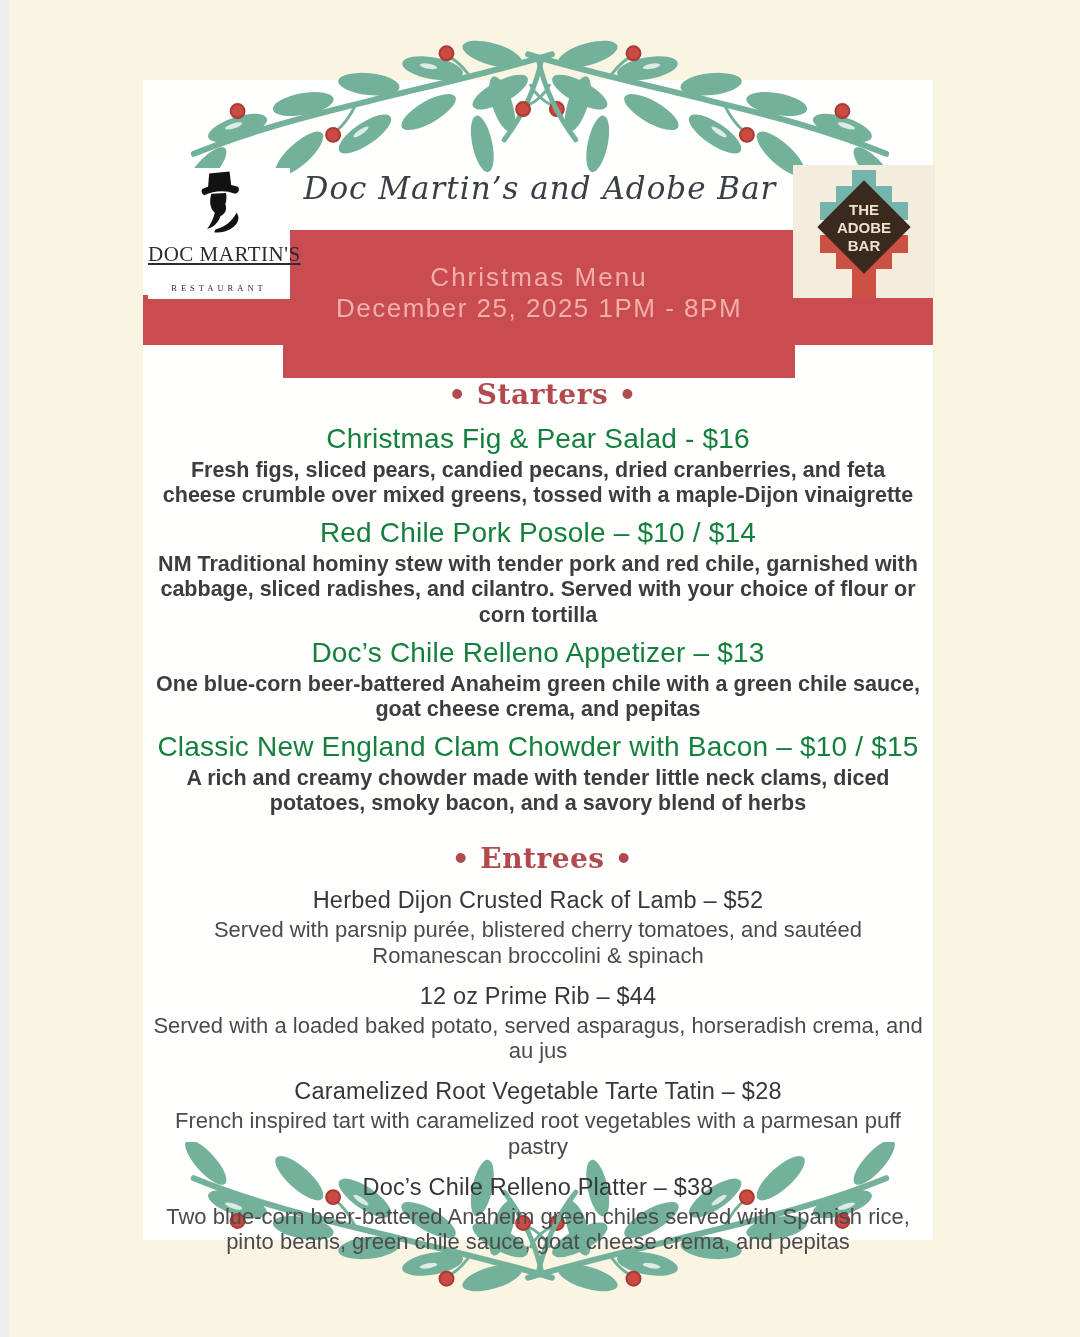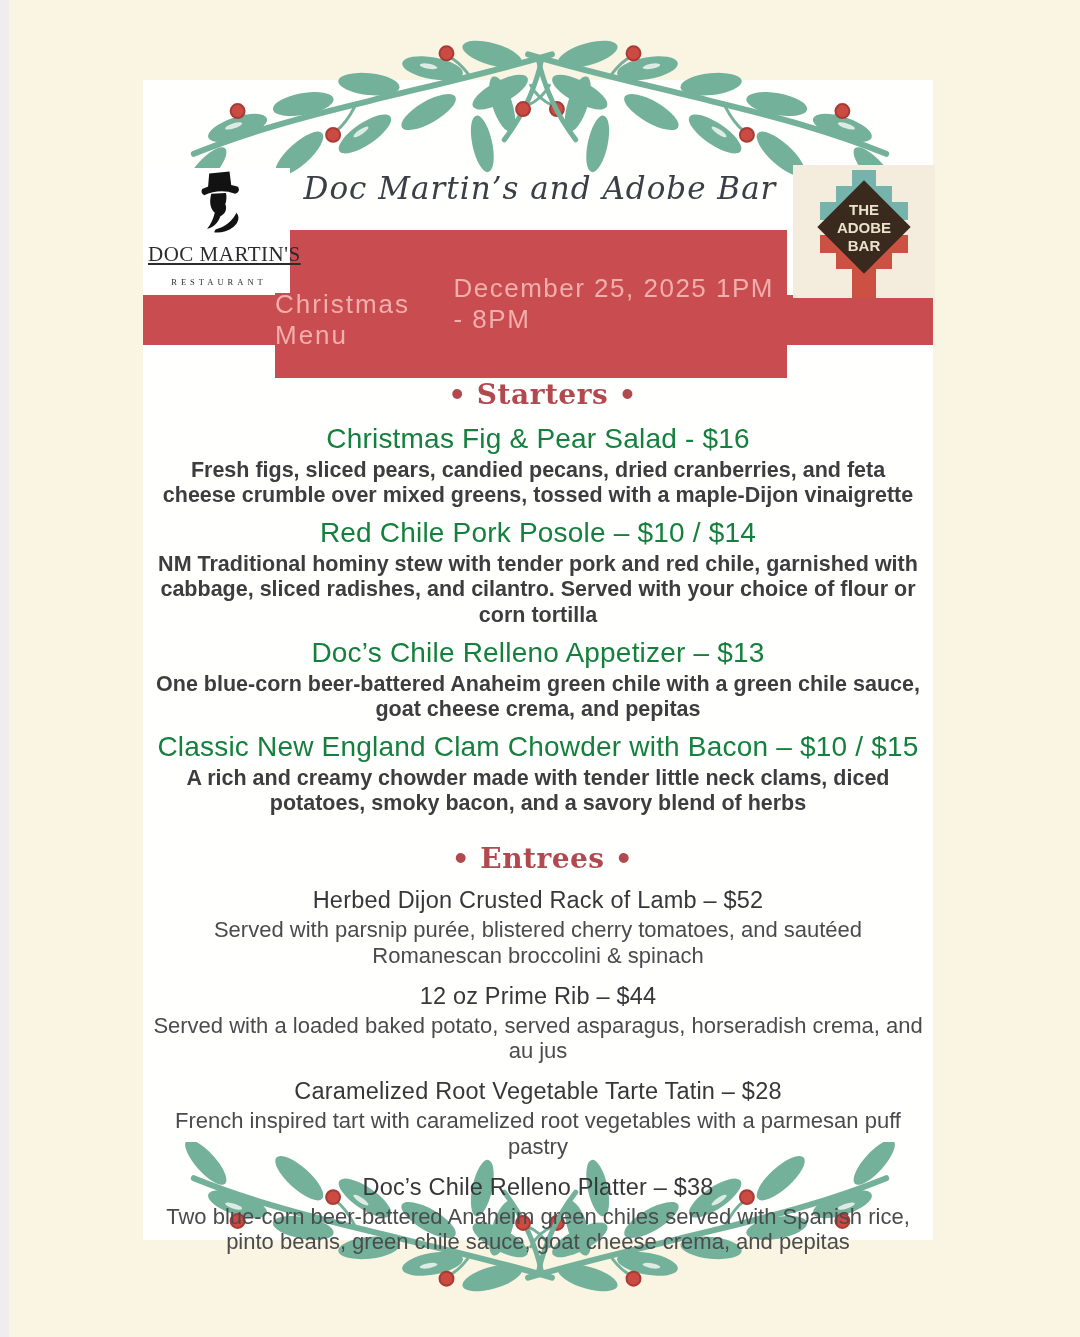--- a/index.html
+++ b/index.html
@@ -18,26 +18,26 @@
 
   
   .script-title{
     position:absolute;left:0;top:170px;width:1080px;text-align:center;
     font-family:"DejaVu Serif", serif;font-style:italic;font-size:31px;
     color:#3a3f46;letter-spacing:1px;
   }
   .doc-logo{position:absolute;left:148px;top:168px;width:142px;text-align:center;background:#ffffff;padding-bottom:6px;}
   .doc-logo svg{display:block;margin:0 auto;}
   .doc-wordmark{font-family:"Liberation Serif", serif;font-size:21px;color:#2c2c30;letter-spacing:0.5px;white-space:nowrap;text-decoration:underline;}
-  .doc-subtitle{font-family:"Liberation Serif", serif;font-size:8.5px;color:#2c2c30;letter-spacing:4px;margin-top:10px;text-align:center;}
+  .doc-subtitle{font-family:"Liberation Serif", serif;font-size:8.5px;color:#2c2c30;letter-spacing:4px;margin-top:16px;text-align:center;}
 
   .banner-strip{position:absolute;left:143px;top:295px;width:790px;height:50px;background:#c94c50;}
   .banner-center{
-    position:absolute;left:275px;top:230px;width:512px;height:148px;background:#c94c50;
-    display:flex;align-items:center;
+    position:absolute;left:283px;top:230px;width:512px;height:148px;background:#c94c50;
+    display:flex;flex-direction:column;align-items:center;
   }
   .banner-title{margin-top:32px;font-size:26px;color:#f2aeab;letter-spacing:2px;}
   .banner-date{font-size:26px;color:#f2aeab;letter-spacing:1.5px;}
 
   .adobe-logo{position:absolute;left:793px;top:165px;width:142px;height:133px;}
 
   
   .menu{position:absolute;left:143px;top:378px;width:790px;text-align:center;}
   .section-heading{
     font-family:"DejaVu Serif", serif;font-weight:600;font-size:28px;

